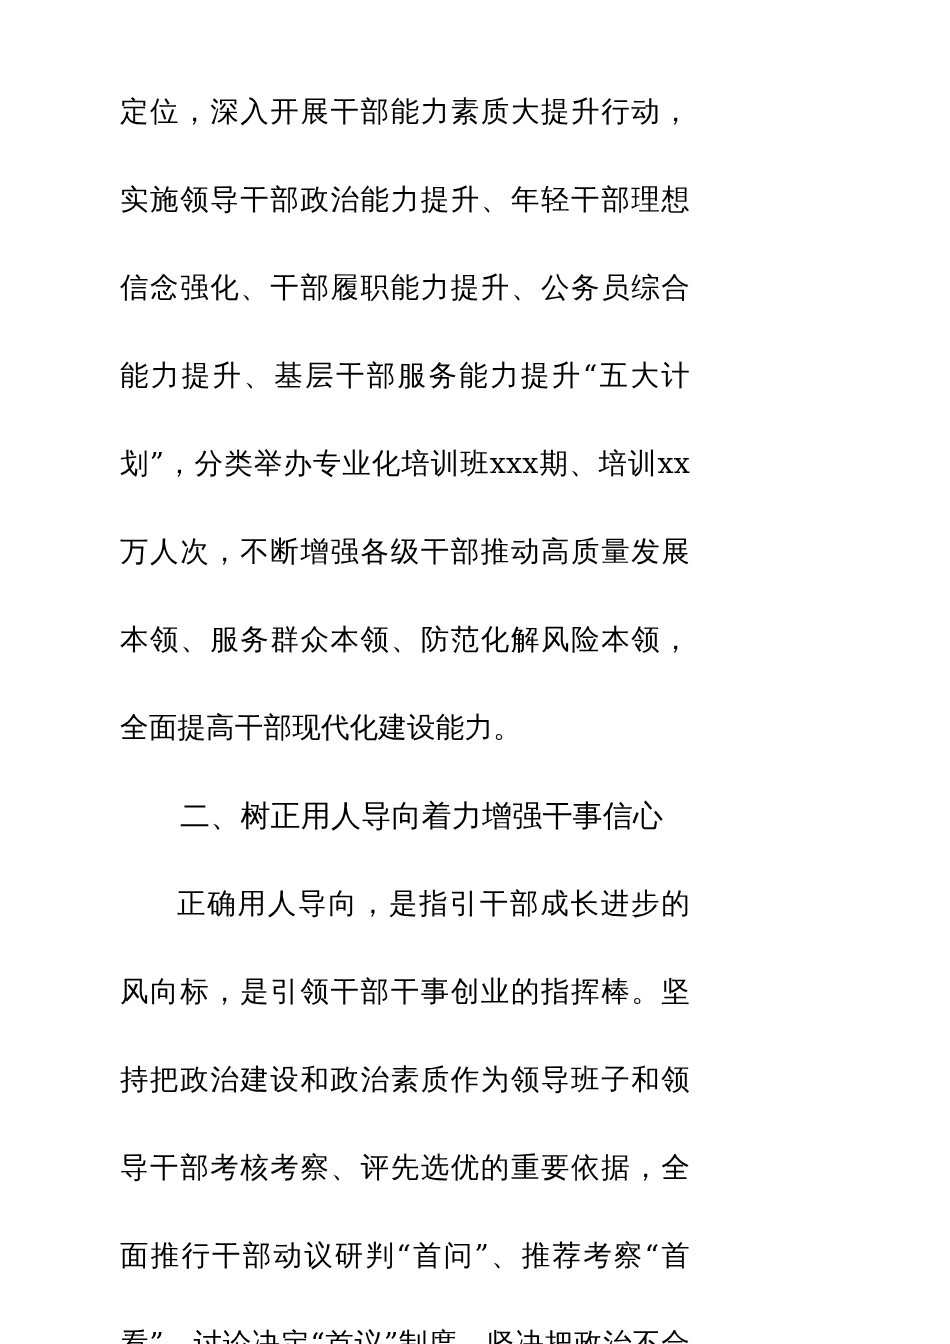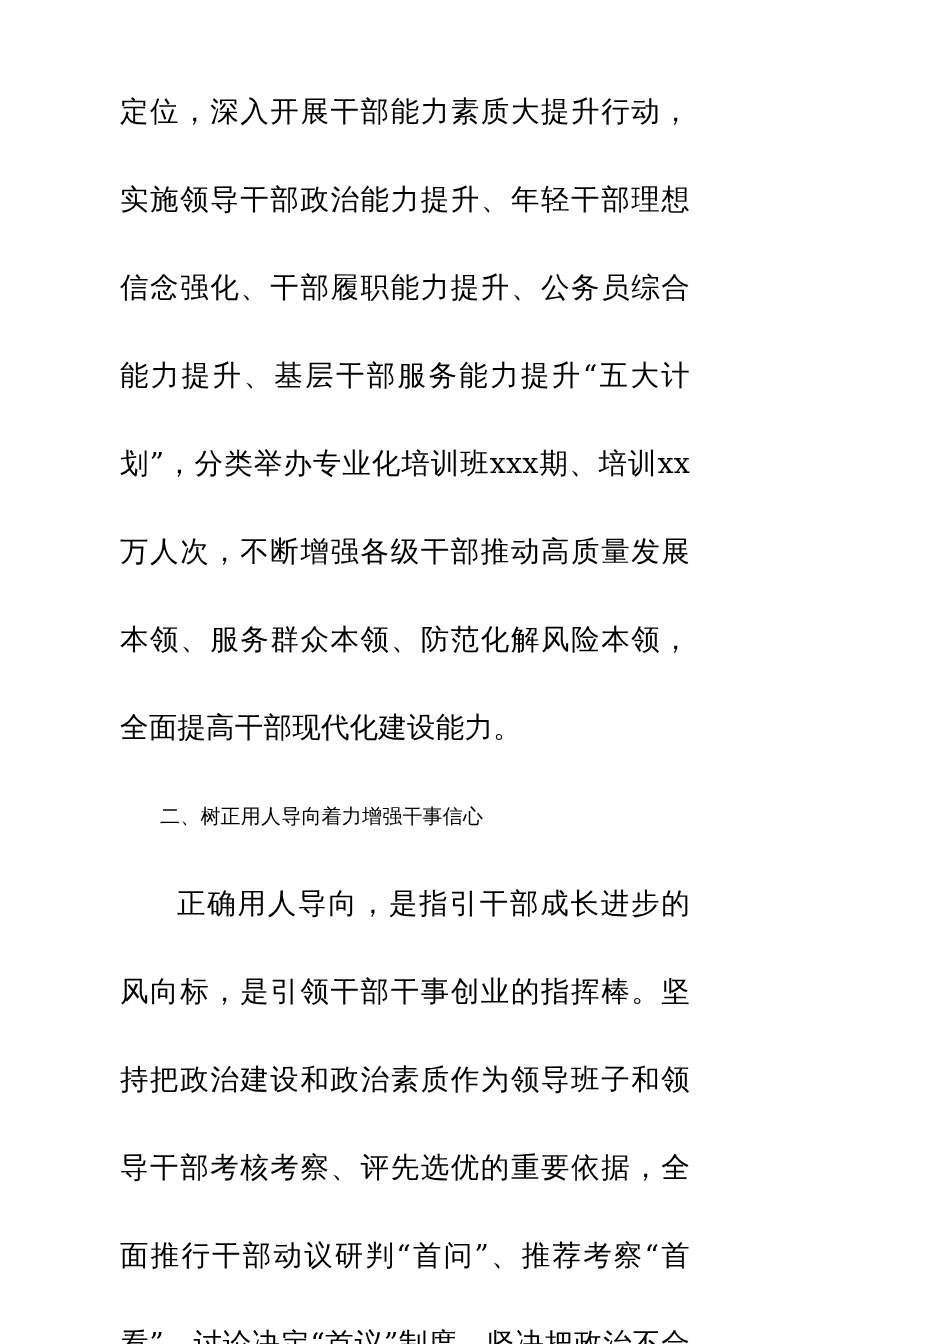--- a/index.html
+++ b/index.html
@@ -35,21 +35,21 @@
     text-align: justify;
     text-justify: inter-ideograph;
   }
   .para.cont {
     text-indent: 0;
   }
   .heading {
     margin: 0;
     text-indent: 2em;
     font-weight: normal;
-    font-size: 20px;
+    font-size: 30px;
     line-height: 88px;
   }
 </style>
 </head>
 <body>
 
 <div class="page">
   <div class="doc-body">
     <p class="para cont">定位，深入开展干部能力素质大提升行动，实施领导干部政治能力提升、年轻干部理想信念强化、干部履职能力提升、公务员综合能力提升、基层干部服务能力提升“五大计划”，分类举办专业化培训班xxx期、培训xx万人次，不断增强各级干部推动高质量发展本领、服务群众本领、防范化解风险本领，全面提高干部现代化建设能力。</p>
     <p class="heading">二、树正用人导向着力增强干事信心</p>

